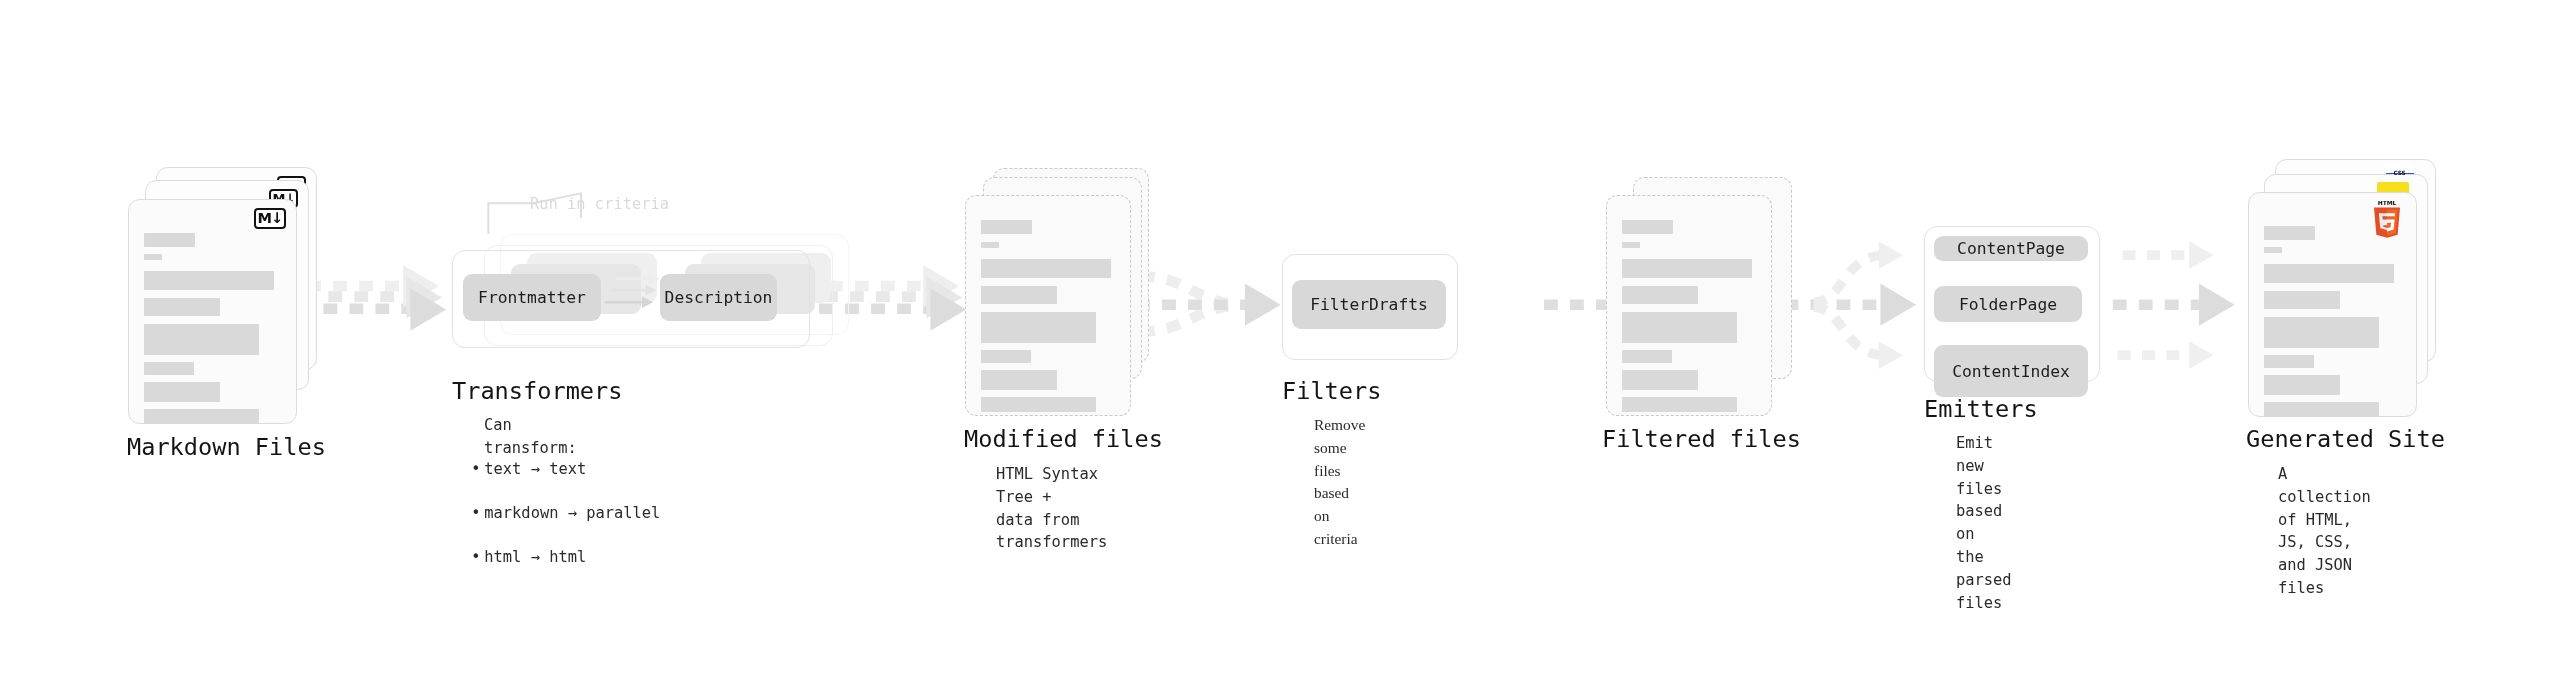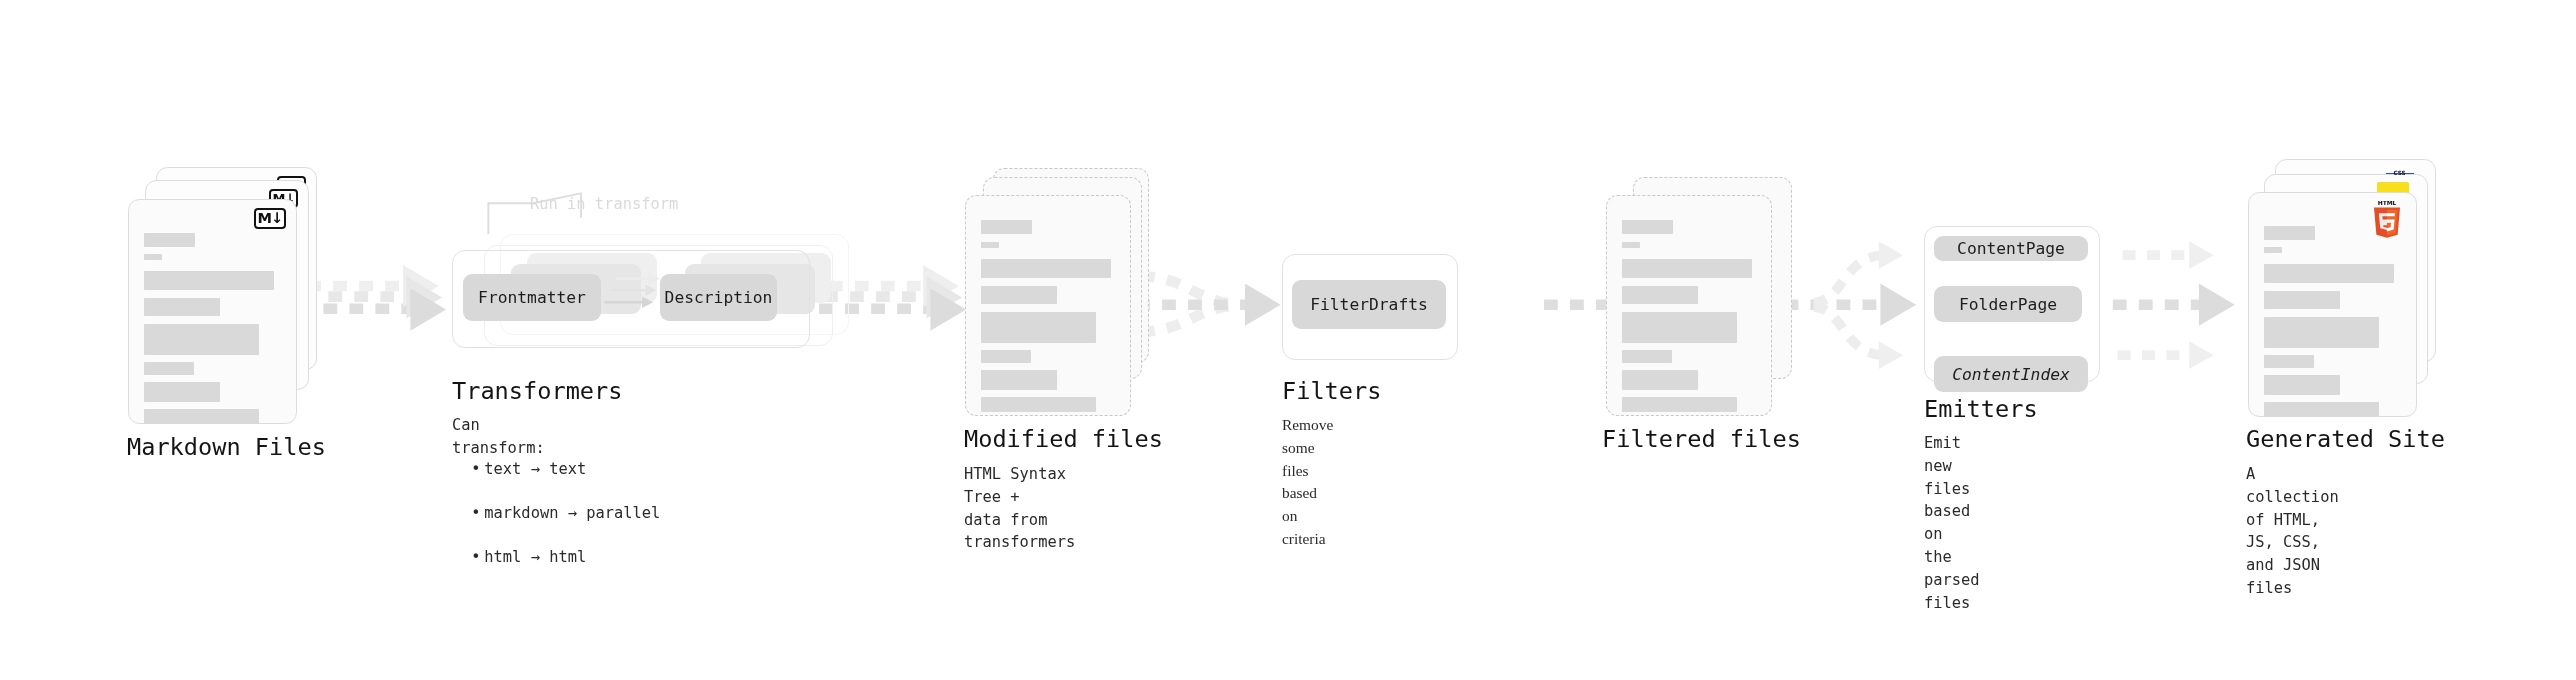--- a/index.html
+++ b/index.html
@@ -64,20 +64,21 @@
   
   .title{
     position:absolute;
     font-size:23.6px;color:#141414;
     letter-spacing:0px;white-space:nowrap;
   }
   .sub{
     position:absolute;
     font-size:15.4px;color:#2a2a2a;line-height:1.48;
     white-space:pre-line;
+    margin-left:32px;
   }
   .sub-list{
     position:absolute;font-size:15.4px;color:#2a2a2a;line-height:1.48;
   }
   .sub-list ul{margin:0;padding:0 0 0 16.3px;list-style:none;}
   .sub-list li{position:relative;white-space:nowrap;margin-top:21px;}
   .sub-list li:before{content:"\2022";position:absolute;left:-13px;top:0;}
 
   
   .panel{
@@ -216,21 +217,21 @@
       <g stroke-width="3">
         <line x1="758" y1="343" x2="798" y2="343" stroke="#ececec"></line>
         <polygon points="798,336 812,343 798,350" fill="#ececec"></polygon>
         <line x1="752" y1="357" x2="794" y2="357" stroke="#e3e3e3"></line>
         <polygon points="794,350 808,357 794,364" fill="#e3e3e3"></polygon>
         <line x1="744" y1="372" x2="790" y2="372" stroke="#d5d5d5"></line>
         <polygon points="790,365 804,372 790,379" fill="#d5d5d5"></polygon>
       </g>
     </svg>
 
-    <div class="runlabel" style="left:530px;top:195px;">Run in transform</div>
+    <div class="runlabel" style="left:530px;top:195px;">Run in criteria</div>
 
     <div class="title" style="left:452px;top:377px;">Transformers</div>
     <div class="sub" style="left:452px;top:414px;">Can transform:</div>
     <div class="sub-list" style="left:468px;top:437px;">
       <ul>
         <li>text → text</li>
         <li>markdown → parallel</li>
         <li>html → html</li>
       </ul>
     </div>
@@ -278,21 +279,21 @@
         <div class="bar" style="width:115px;height:14.6px;"></div>
       </div>
     </div>
     <div class="title" style="left:1602px;top:425px;">Filtered files</div>
   </div>
 
   <div class="stage" style="left:0;top:0;">
     <div class="panel" style="left:1924px;top:226px;width:176px;height:156px;"></div>
     <div class="pill" style="left:1934px;top:236px;width:154px;height:25px;">ContentPage</div>
     <div class="pill" style="left:1934px;top:286px;width:148px;height:36px;">FolderPage</div>
-    <div class="pill" style="left:1934px;top:356px;width:154px;height:36px;font-style:italic;">ContentIndex</div>
+    <div class="pill" style="left:1934px;top:345px;width:154px;height:52px;">ContentIndex</div>
     <div class="title" style="left:1924px;top:395px;">Emitters</div>
     <div class="sub" style="left:1924px;top:432px;">Emit new files based on
 the parsed files</div>
   </div>
 
   <div class="stage" style="left:0;top:0;">
     <div class="doc ghost" style="left:2275px;top:159px;width:161px;height:203px;">
       <div class="css-badge">
         <span>CSS</span>
         <i></i>

